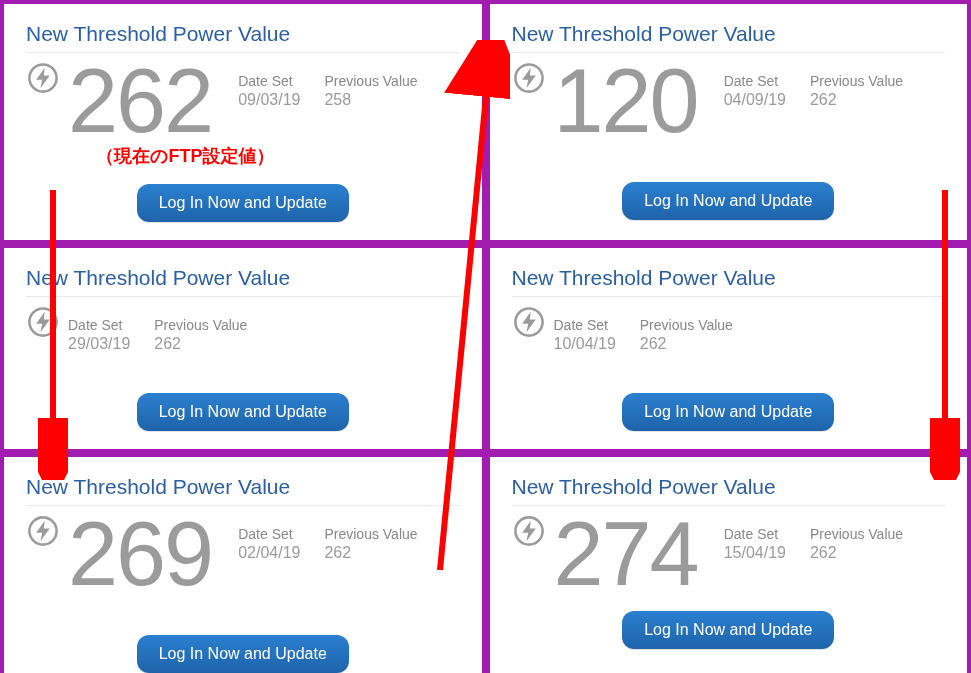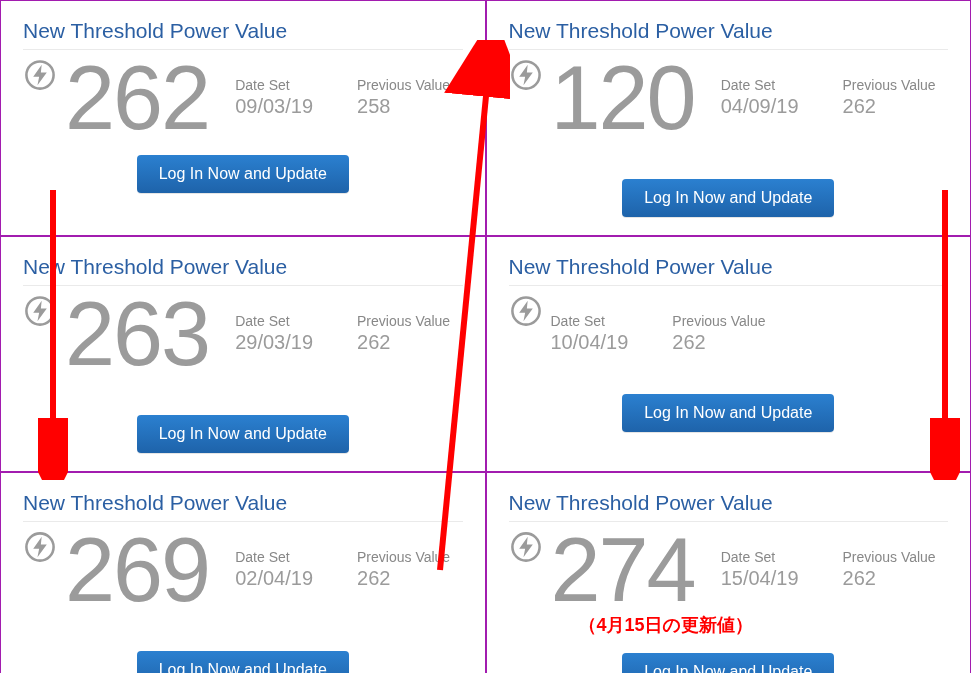--- a/index.html
+++ b/index.html
@@ -12,21 +12,21 @@
     overflow: hidden;
   }
   .grid {
     display: grid;
     grid-template-columns: 1fr 1fr;
     grid-template-rows: repeat(3, 1fr);
     width: 100%;
     height: 100%;
   }
   .card {
-    border: 1px solid #a21caf;
+    border: 4px solid #a21caf;
     padding: 18px 22px 18px 22px;
     position: relative;
     display: flex;
     flex-direction: column;
   }
   .title {
     color: #2b5fa3;
     font-size: 21px;
     font-weight: 400;
     padding-bottom: 6px;
@@ -48,48 +48,48 @@
     color: #9b9b9b;
     font-size: 90px;
     line-height: 0.9;
     font-weight: 400;
     letter-spacing: -2px;
     flex: 0 0 auto;
     margin-right: 18px;
   }
   .meta {
     display: flex;
-    gap: 44px;
-    margin-top: 19px;
+    gap: 24px;
+    margin-top: 12px;
   }
   .meta .lbl {
     color: #888888;
     font-size: 14px;
   }
   .meta .val {
     color: #9b9b9b;
-    font-size: 20px;
+    font-size: 16px;
     margin-top: 2px;
   }
   .annotation {
     color: #ff0000;
     font-weight: 700;
     font-size: 18px;
     margin: 2px 0 0 70px;
   }
   .btn-wrap {
     display:flex;
     justify-content:center;
     margin-top: 16px;
   }
   .btn {
     background: linear-gradient(#2b80d0, #1e63aa);
     color: #ffffff;
     border: none;
-    border-radius: 4px;
+    border-radius: 12px;
     padding: 10px 22px;
     font-size: 16px;
     cursor: pointer;
     box-shadow: 0 1px 0 rgba(0,0,0,.1);
   }
   .arrow {
     position: absolute;
     pointer-events: none;
   }
 </style>
@@ -112,20 +112,21 @@
         <div>
           <div class="lbl">Date Set</div>
           <div class="val">09/03/19</div>
         </div>
         <div>
           <div class="lbl">Previous Value</div>
           <div class="val">258</div>
         </div>
       </div>
     </div>
+    <div class="annotation">（現在のFTP設定値）</div>
     <div class="btn-wrap">
         <button class="btn">Log In Now and Update</button>
       </div>
   </div>
 
   <div class="card">
     <div class="title">New Threshold Power Value</div>
     <div class="row">
       <span class="bolt">
         <svg viewBox="0 0 40 40">
@@ -153,21 +154,20 @@
 
   <div class="card">
     <div class="title">New Threshold Power Value</div>
     <div class="row">
       <span class="bolt">
         <svg viewBox="0 0 40 40">
             <circle cx="20" cy="20" r="16" fill="none" stroke="currentColor" stroke-width="3"></circle>
             <path d="M22 8 L12 22 L19 22 L17 32 L28 17 L21 17 Z" fill="currentColor"></path>
           </svg>
       </span>
-      <span class="big">263</span>
       <div class="meta">
         <div>
           <div class="lbl">Date Set</div>
           <div class="val">29/03/19</div>
         </div>
         <div>
           <div class="lbl">Previous Value</div>
           <div class="val">262</div>
         </div>
       </div>
@@ -245,21 +245,20 @@
         <div>
           <div class="lbl">Date Set</div>
           <div class="val">15/04/19</div>
         </div>
         <div>
           <div class="lbl">Previous Value</div>
           <div class="val">262</div>
         </div>
       </div>
     </div>
-    <div class="annotation">（4月15日の更新値）</div>
     <div class="btn-wrap">
         <button class="btn">Log In Now and Update</button>
       </div>
   </div>
 
 </div>
 
 <svg class="arrow" style="left:38px; top:190px;" width="30" height="290">
   <defs>
       <marker id="ah1" markerWidth="14" markerHeight="14" refX="7" refY="7" orient="auto">

